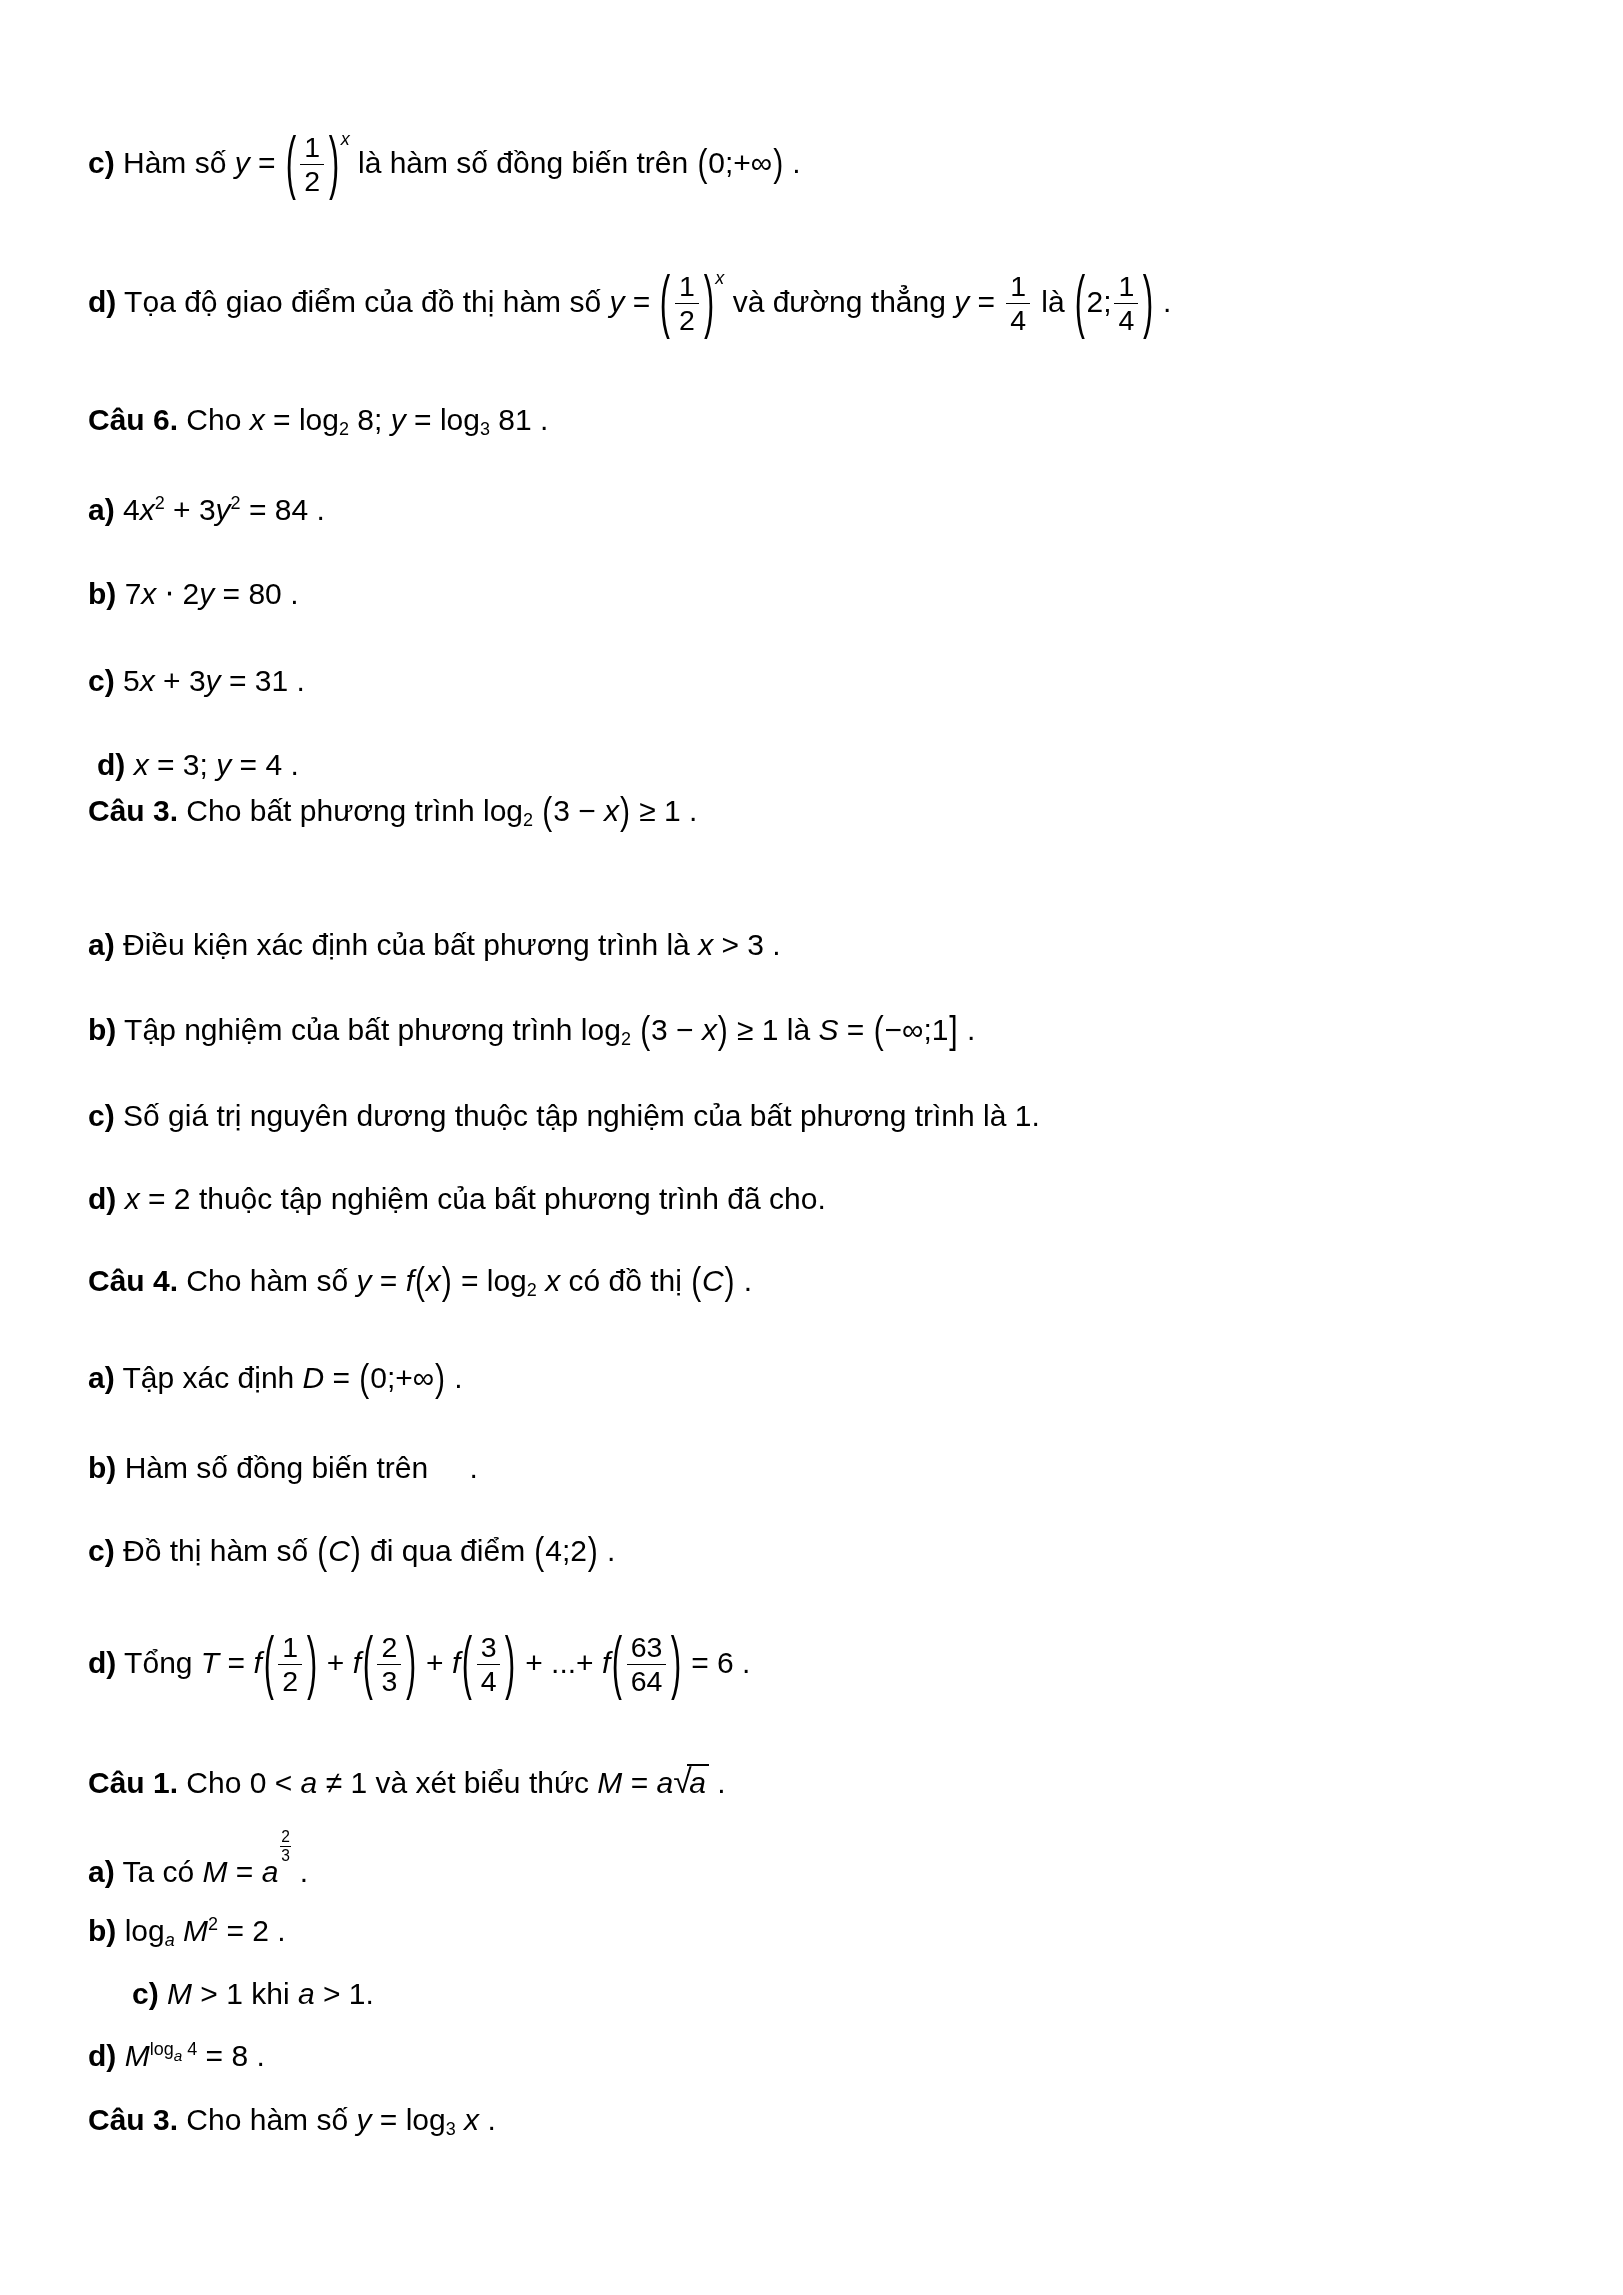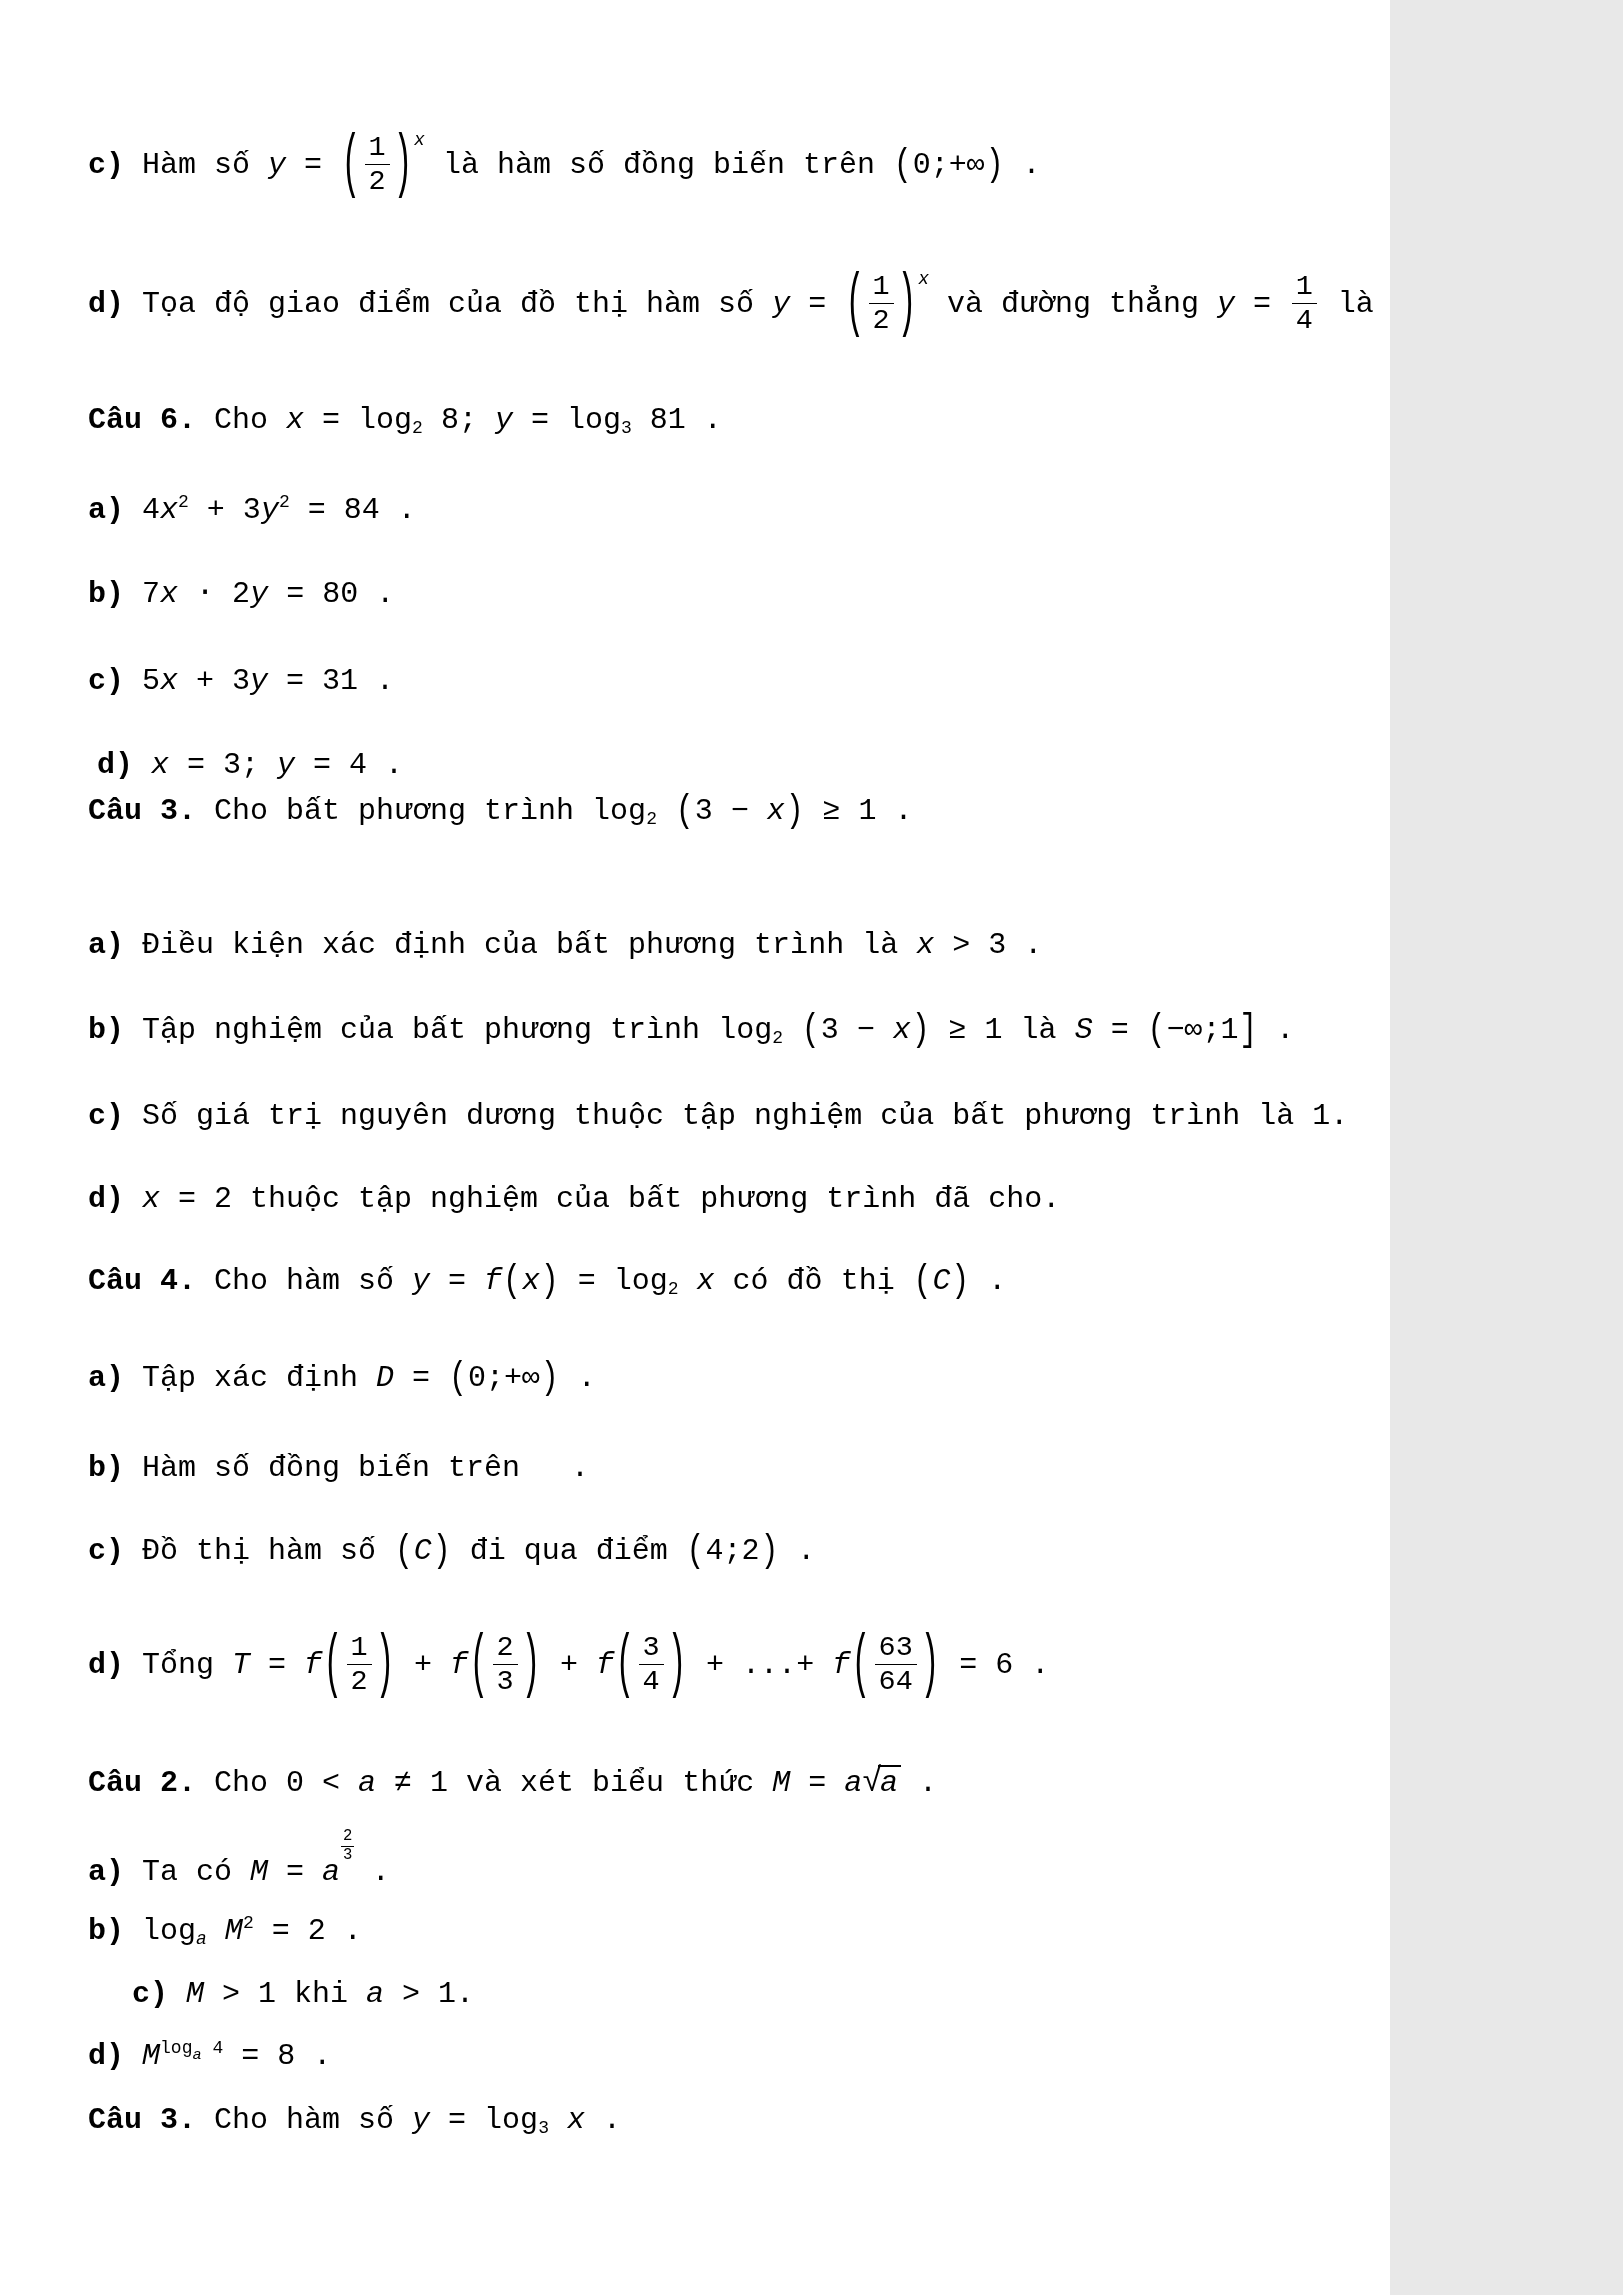--- a/index.html
+++ b/index.html
@@ -1,22 +1,22 @@
 <!DOCTYPE html>
 <html style="font-size:12.6px"><head>
 <meta charset="utf-8">
 <style>
   html, body { margin: 0; padding: 0; }
   body { background: #e8e8e8; }
   .page {
     position: relative;
-    width: 1390px;
+    width: 1623px;
     height: 2295px;
     background: #ffffff;
-    font-family: Liberation Mono, monospace;
+    font-family: Liberation Sans, sans-serif;
     font-size: 30px;
     color: #000000;
     overflow: hidden;
   }
   .line {
     position: absolute;
     left: 88px;
     white-space: nowrap;
     line-height: 1.15;
   }
@@ -87,21 +87,21 @@
       <div class="line" style="top: 794px;"><span class="bold">Câu 3.</span><span> Cho bất phương trình </span><span>log</span><span class="sub">2</span><span> </span><span class="mrow"><span class="st med">(</span><span>3 − </span><span class="it">x</span><span class="st med">)</span></span><span> ≥ 1 .</span></div>
       <div class="line" style="top: 928px;"><span class="bold">a)</span><span> Điều kiện xác định của bất phương trình là </span><span class="it">x</span><span> &gt; 3 .</span></div>
       <div class="line" style="top: 1013px;"><span class="bold">b)</span><span> Tập nghiệm của bất phương trình </span><span>log</span><span class="sub">2</span><span> </span><span class="mrow"><span class="st med">(</span><span>3 − </span><span class="it">x</span><span class="st med">)</span></span><span> ≥ 1 là </span><span class="it">S</span><span> = </span><span class="mrow"><span class="st med">(</span><span>−∞;1</span><span class="st med">]</span></span><span> .</span></div>
       <div class="line" style="top: 1099px;"><span class="bold">c)</span><span> Số giá trị nguyên dương thuộc tập nghiệm của bất phương trình là 1.</span></div>
       <div class="line" style="top: 1182px;"><span class="bold">d)</span><span> </span><span class="it">x</span><span> = 2 thuộc tập nghiệm của bất phương trình đã cho.</span></div>
       <div class="line" style="top: 1264px;"><span class="bold">Câu 4.</span><span> Cho hàm số </span><span class="it">y</span><span> = </span><span class="it">f</span><span class="mrow"><span class="st med">(</span><span class="it">x</span><span class="st med">)</span></span><span> = log</span><span class="sub">2</span><span> </span><span class="it">x</span><span> có đồ thị </span><span class="mrow"><span class="st med">(</span><span class="it">C</span><span class="st med">)</span></span><span> .</span></div>
       <div class="line" style="top: 1361px;"><span class="bold">a)</span><span> Tập xác định </span><span class="it">D</span><span> = </span><span class="mrow"><span class="st med">(</span><span>0;+∞</span><span class="st med">)</span></span><span> .</span></div>
       <div class="line" style="top: 1451px;"><span class="bold">b)</span><span> Hàm số đồng biến trên </span><span class="gap" style="width: 1.1em;"></span><span>.</span></div>
       <div class="line" style="top: 1534px;"><span class="bold">c)</span><span> Đồ thị hàm số </span><span class="mrow"><span class="st med">(</span><span class="it">C</span><span class="st med">)</span></span><span> đi qua điểm </span><span class="mrow"><span class="st med">(</span><span>4;2</span><span class="st med">)</span></span><span> .</span></div>
       <div class="line" style="top: 1632px;"><span class="bold">d)</span><span> Tổng </span><span class="it">T</span><span> = </span><span class="it">f</span><span class="mrow"><span class="st big">(</span><span class="frac"><span class="num">1</span><span class="den">2</span></span><span class="st big">)</span></span><span> + </span><span class="it">f</span><span class="mrow"><span class="st big">(</span><span class="frac"><span class="num">2</span><span class="den">3</span></span><span class="st big">)</span></span><span> + </span><span class="it">f</span><span class="mrow"><span class="st big">(</span><span class="frac"><span class="num">3</span><span class="den">4</span></span><span class="st big">)</span></span><span> + ...+ </span><span class="it">f</span><span class="mrow"><span class="st big">(</span><span class="frac"><span class="num">63</span><span class="den">64</span></span><span class="st big">)</span></span><span> = 6 .</span></div>
-      <div class="line" style="top: 1763px;"><span class="bold">Câu 2.</span><span> Cho 0 &lt; </span><span class="it">a</span><span> ≠ 1 và xét biểu thức </span><span class="it">M</span><span> = </span><span class="it">a</span><span class="sqrt"><span class="rad">√</span><span class="radcnt"><span class="it">a</span></span></span><span> .</span></div>
+      <div class="line" style="top: 1763px;"><span class="bold">Câu 1.</span><span> Cho 0 &lt; </span><span class="it">a</span><span> ≠ 1 và xét biểu thức </span><span class="it">M</span><span> = </span><span class="it">a</span><span class="sqrt"><span class="rad">√</span><span class="radcnt"><span class="it">a</span></span></span><span> .</span></div>
       <div class="line" style="top: 1849px;"><span class="bold">a)</span><span> Ta có </span><span class="it">M</span><span> = </span><span class="it">a</span><span class="supfrac"><span class="num">2</span><span class="den">3</span></span><span> .</span></div>
       <div class="line" style="top: 1914px;"><span class="bold">b)</span><span> log</span><span class="sub it">a</span><span> </span><span class="it">M</span><span class="sup">2</span><span> = 2 .</span></div>
       <div class="line" style="top: 1977px; margin-left: 44px;"><span class="bold">c)</span><span> </span><span class="it">M</span><span> &gt; 1 khi </span><span class="it">a</span><span> &gt; 1.</span></div>
       <div class="line" style="top: 2039px;"><span class="bold">d)</span><span> </span><span class="it">M</span><span class="sup"><span>log</span><span class="sub it">a</span><span> 4</span></span><span> = 8 .</span></div>
       <div class="line" style="top: 2103px;"><span class="bold">Câu 3.</span><span> Cho hàm số </span><span class="it">y</span><span> = log</span><span class="sub">3</span><span> </span><span class="it">x</span><span> .</span></div>
     </div>
 </div>
 
 
 </body></html>

